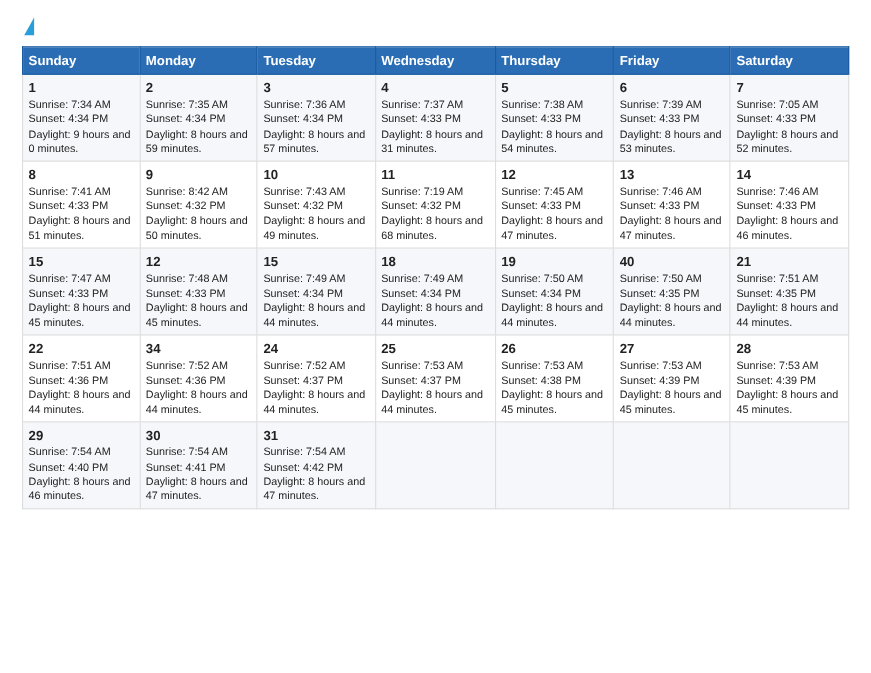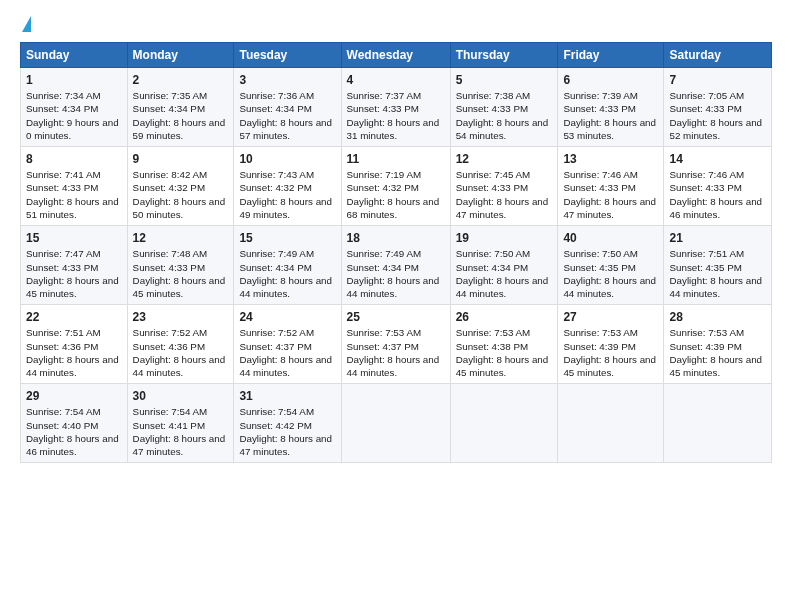--- a/index.html
+++ b/index.html
@@ -270,21 +270,21 @@
           </td>
         </tr>
         <tr>
           <td>
             <span class="day-num">22</span>
             <span class="day-info">Sunrise: 7:51 AM</span>
             <span class="day-info">Sunset: 4:36 PM</span>
             <span class="day-info">Daylight: 8 hours and 44 minutes.</span>
           </td>
           <td>
-            <span class="day-num">23</span>
+            <span class="day-num">34</span>
             <span class="day-info">Sunrise: 7:52 AM</span>
             <span class="day-info">Sunset: 4:36 PM</span>
             <span class="day-info">Daylight: 8 hours and 44 minutes.</span>
           </td>
           <td>
             <span class="day-num">24</span>
             <span class="day-info">Sunrise: 7:52 AM</span>
             <span class="day-info">Sunset: 4:37 PM</span>
             <span class="day-info">Daylight: 8 hours and 44 minutes.</span>
           </td>

